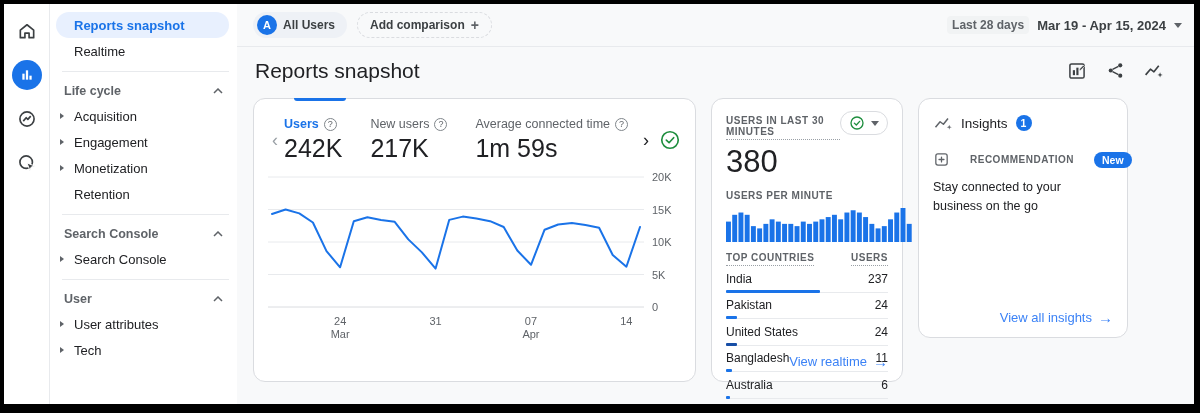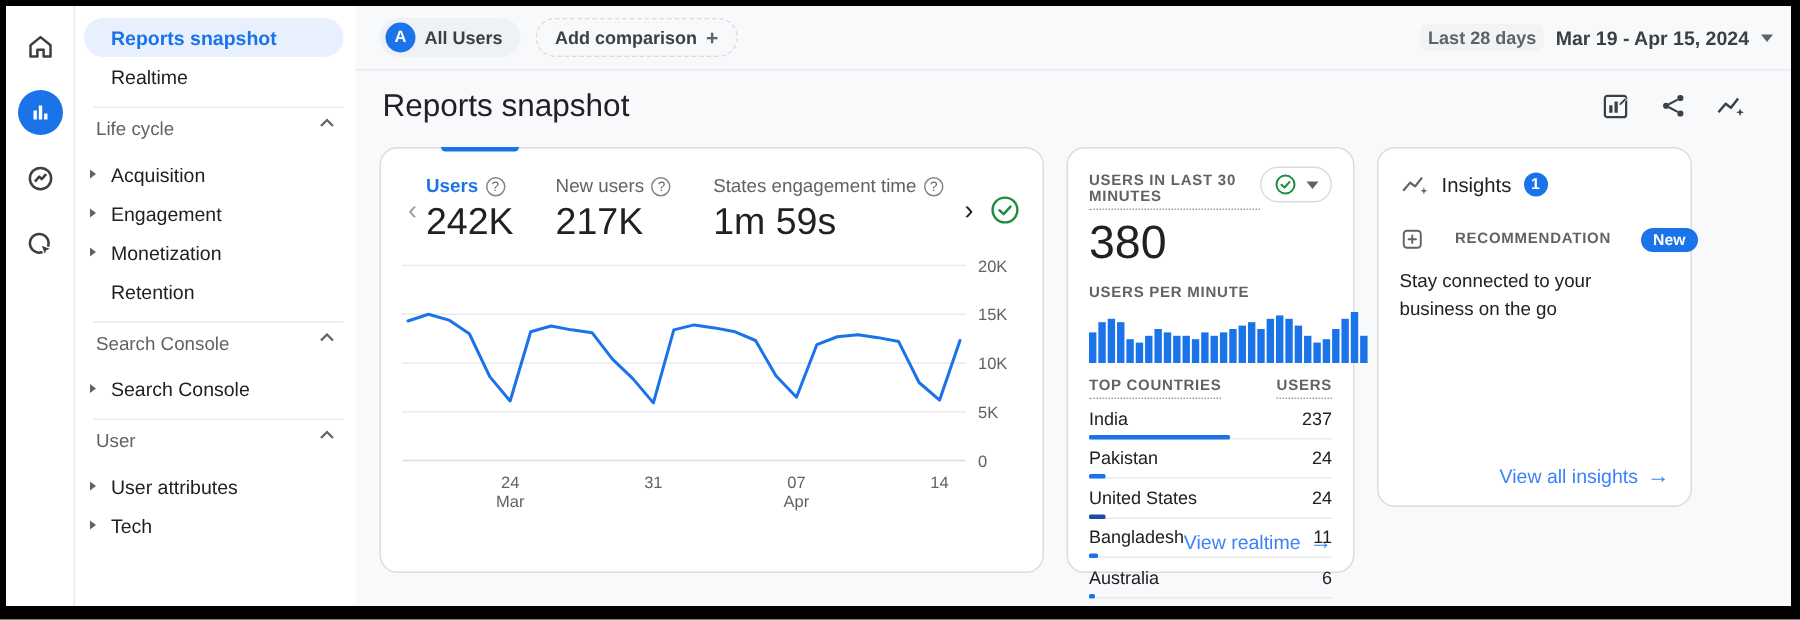--- a/index.html
+++ b/index.html
@@ -15,22 +15,22 @@
   .rail-btn { width:30px; height:30px; display:flex; align-items:center; justify-content:center;
               border-radius:50%; cursor:pointer; }
   .rail-btn.active { background:#1a73e8; }
   
   .drawer { width:187px; background:#fff; padding-top:8px; font-size:13px; color:#202124; }
   .side-item { height:26px; display:flex; align-items:center; padding:0 12px 0 24px;
                border-radius:0 16px 16px 0; margin-right:8px; cursor:pointer; position:relative; }
   .side-item.active { background:#e8f0fe; color:#1a73e8; font-weight:bold; margin-left:6px; padding-left:18px; border-radius:16px; }
   .side-item .tri { position:absolute; left:10px; width:0; height:0;
                     border-left:4px solid #5f6368; border-top:3.5px solid transparent; border-bottom:3.5px solid transparent; }
-  .side-header { height:24px; display:flex; align-items:flex-start; justify-content:space-between;
-                 padding:0 14px 0 14px; color:#5f6368; font-size:12.5px; margin-top:4px; }
+  .side-header { height:24px; display:flex; align-items:center; justify-content:space-between;
+                 padding:0 14px 0 14px; color:#5f6368; font-size:12.5px; margin-top:4px;font-weight:bold; }
   .side-divider { border-top:1px solid #e8eaed; margin:7px 8px 7px 12px; }
   
   .content { flex:1; background:#f8f9fa; display:flex; flex-direction:column; min-width:0; }
   .topbar { height:43px; display:flex; align-items:center; padding:0 12px 0 16px;
             border-bottom:1px solid #e8eaed; }
   .segment-pill { display:flex; align-items:center; gap:6px; background:#eef1f6; border-radius:16px;
                   padding:3px 12px 3px 4px; font-size:12px; color:#3c4043; font-weight:bold; cursor:pointer; }
   .avatar { width:20px; height:20px; border-radius:50%; background:#1a73e8; color:#fff;
             display:flex; align-items:center; justify-content:center; font-size:11px; font-weight:bold; }
   .add-comparison { display:flex; align-items:center; gap:6px; border:1px dashed #dadce0; border-radius:16px;
@@ -237,21 +237,21 @@
               </div>
               <div class="metric">
                 <div class="metric-label">
                   <span class="metric-label-text">New users</span>
                   <span class="help">?</span>
                 </div>
                 <div class="metric-value">217K</div>
               </div>
               <div class="metric">
                 <div class="metric-label">
-                  <span class="metric-label-text">States engagement time</span>
+                  <span class="metric-label-text">Average connected time</span>
                   <span class="help">?</span>
                 </div>
                 <div class="metric-value">1m 59s</div>
               </div>
             </div>
           <span class="chev" style="color:#202124;">›</span>
           <span class="check-badge">
             <svg width="22" height="22" viewBox="0 0 24 24">
                 <circle cx="12" cy="12" r="9" fill="none" stroke="#1e8e3e" stroke-width="1.8"></circle>
                 <path d="M8 12.2 L11 15 L16 9.5" fill="none" stroke="#1e8e3e" stroke-width="1.8" stroke-linecap="round" stroke-linejoin="round"></path>

